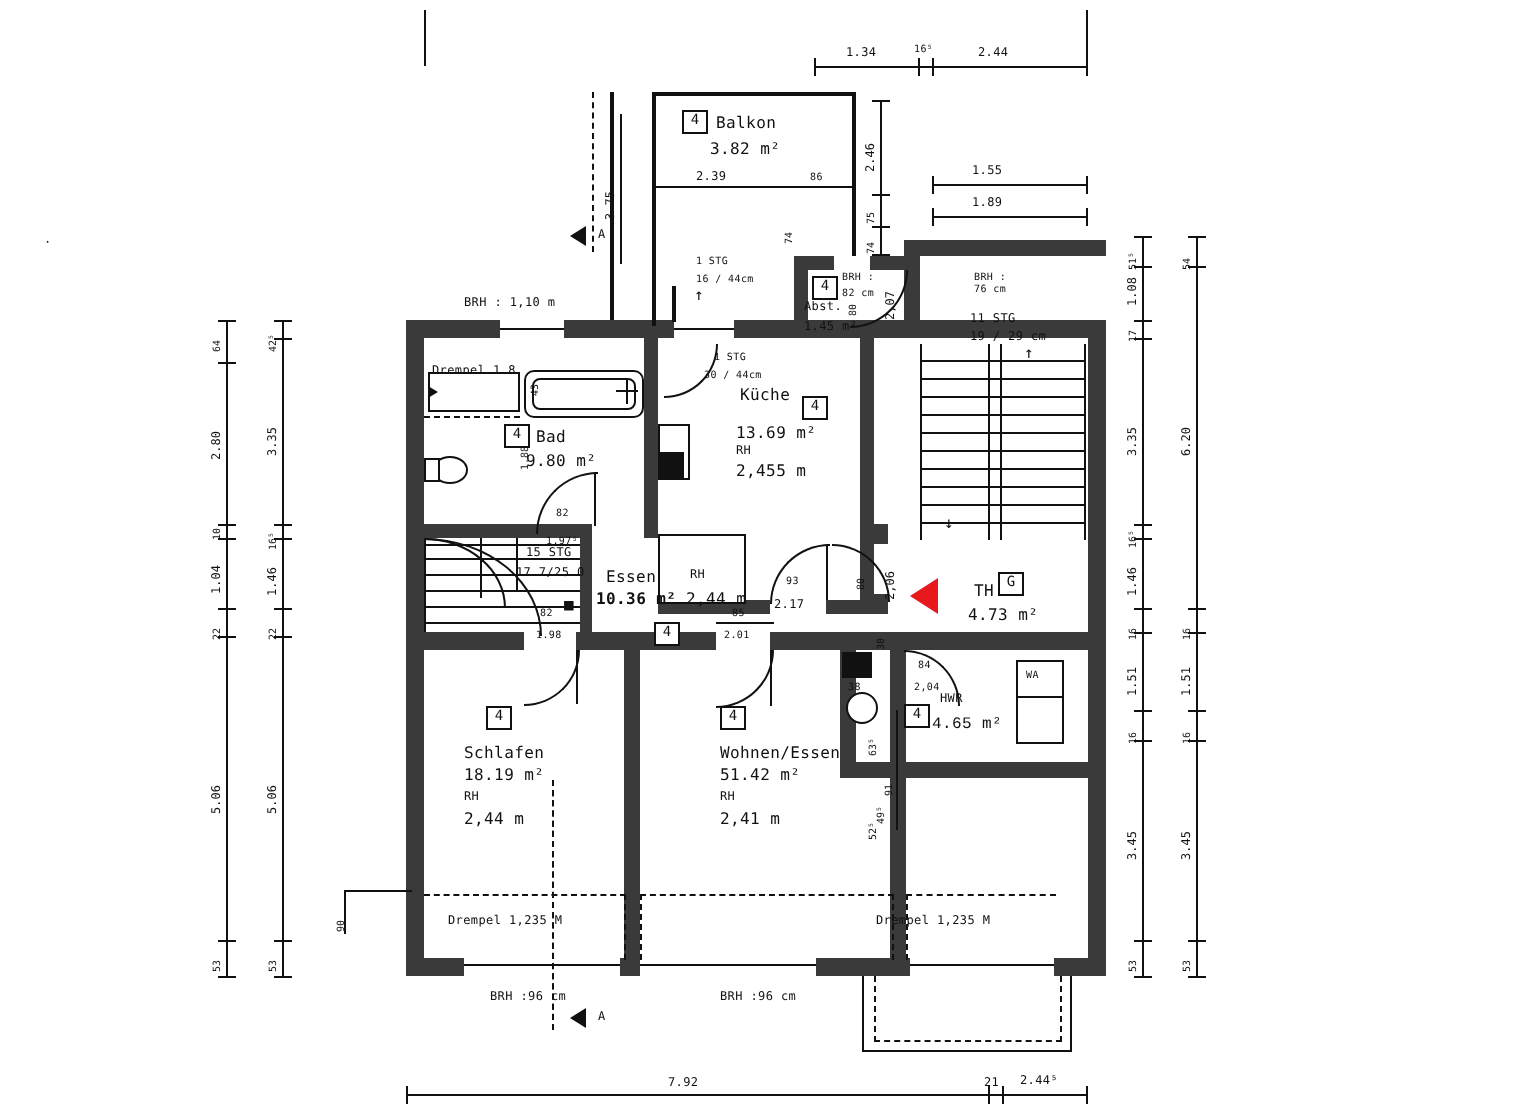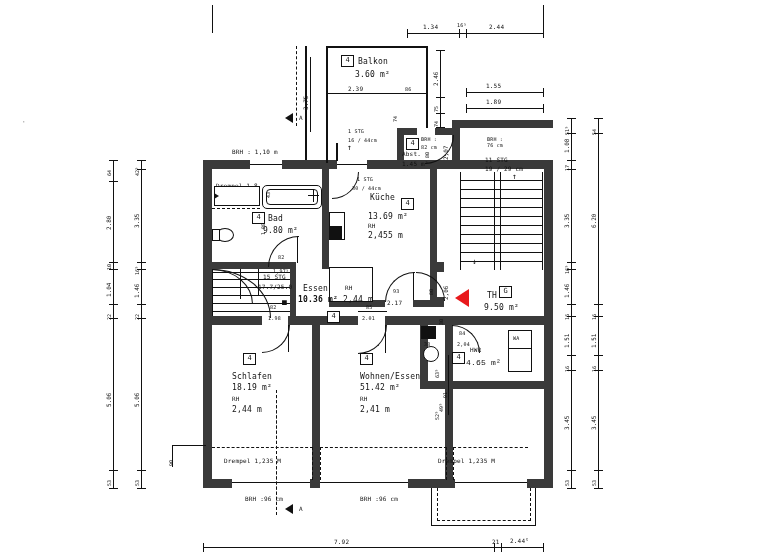--- a/index.html
+++ b/index.html
@@ -109,21 +109,21 @@
   <div class="wallgap" style="left:320px;top:479px;width:88px;height:9px;"></div>
   <div class="wallgap" style="left:455px;top:479px;width:72px;height:9px;"></div>
   <div class="thin" style="left:232px;top:482px;width:78px;height:1px;"></div>
   <div class="thin" style="left:320px;top:482px;width:88px;height:1px;"></div>
   <div class="thin" style="left:455px;top:482px;width:72px;height:1px;"></div>
   <div class="thin" style="left:250px;top:164px;width:32px;height:1px;"></div>
   <div class="thin" style="left:337px;top:164px;width:30px;height:1px;"></div>
 
   <div class="badge" style="left:341px;top:55px;">4</div>
   <div class="t s8" style="left:358px;top:57px;">Balkon</div>
-  <div class="t s8" style="left:355px;top:70px;">3.60 m²</div>
+  <div class="t s8" style="left:355px;top:70px;">3.82 m²</div>
   <div class="t s6" style="left:348px;top:85px;">2.39</div>
   <div class="t s5" style="left:405px;top:86px;">86</div>
 
   <div class="t s5" style="left:348px;top:128px;">1 STG</div>
   <div class="t s5" style="left:348px;top:137px;">16 / 44cm</div>
   <div class="uparrow" style="left:347px;top:144px;">↑</div>
   <div class="thin" style="left:336px;top:143px;width:2px;height:18px;"></div>
   <div class="vt" style="left:392px;top:122px;">74</div>
 
   <div class="badge" style="left:406px;top:138px;">4</div>
@@ -224,21 +224,21 @@
   <div class="t s5" style="left:270px;top:304px;">82</div>
   <div class="t s5" style="left:268px;top:315px;">1.98</div>
   <div class="t s5" style="left:366px;top:304px;">85</div>
   <div class="t s5" style="left:362px;top:315px;">2.01</div>
   <div class="dimh" style="left:262px;top:311px;width:28px;"></div>
   <div class="dimh" style="left:358px;top:311px;width:29px;"></div>
 
   <div class="redtri" style="left:455px;top:289px;"></div>
   <div class="t s8" style="left:487px;top:291px;">TH</div>
   <div class="gbadge" style="left:499px;top:286px;">G</div>
-  <div class="t s8" style="left:484px;top:303px;">9.50 m²</div>
+  <div class="t s8" style="left:484px;top:303px;">4.73 m²</div>
   <div class="door" style="left:416px;top:272px;width:28px;height:28px;border-left:none;border-bottom:none;border-radius:0 100% 0 0;"></div>
   <div class="vt" style="left:428px;top:295px;">80</div>
   <div class="vt vt6" style="left:443px;top:300px;">2,06</div>
 
   <div class="badge" style="left:452px;top:352px;">4</div>
   <div class="t s6" style="left:470px;top:346px;">HWR</div>
   <div class="t s8" style="left:466px;top:358px;font-family:Liberation Mono, monospace;">4.65 m²</div>
   <div class="door" style="left:452px;top:325px;width:27px;height:27px;border-left:none;border-bottom:none;border-radius:0 100% 0 0;"></div>
   <div class="t s5" style="left:459px;top:330px;">84</div>
   <div class="t s5" style="left:457px;top:341px;">2,04</div>

